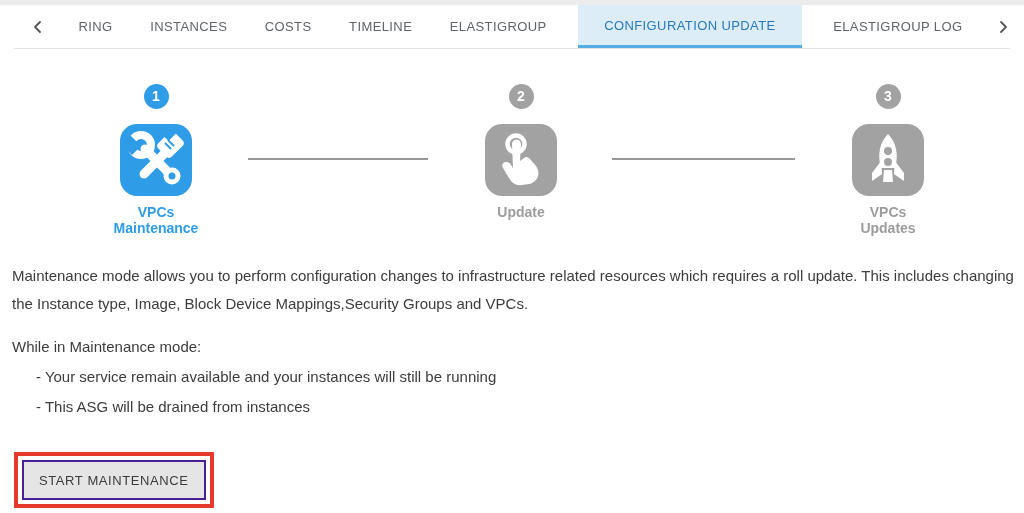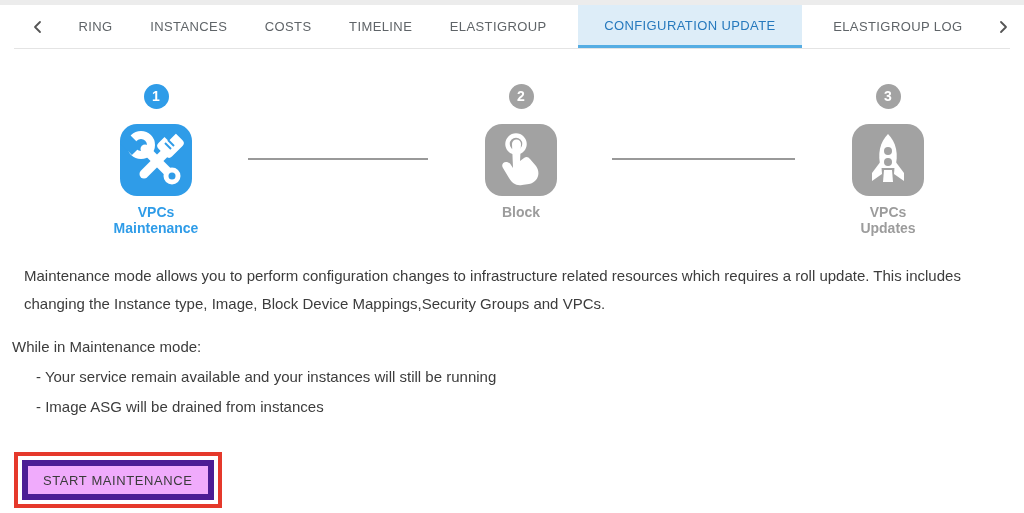--- a/index.html
+++ b/index.html
@@ -49,31 +49,31 @@
   .step.inactive .step-label{color:#9c9c9c;}
   .connector{position:absolute;top:158px;height:2px;background:#999;}
   .connector-1{left:248px;width:180px;}
   .connector-2{left:612px;width:183px;}
 
   
   .content{
     position:absolute;top:262px;left:12px;width:1002px;
     font-size:15px;line-height:28px;color:#3c3c3c;
   }
-  .content .para1{margin:0 0 12px 12px;}
+  .content .para1{margin:0 0 12px 0;}
   .content .subtitle{margin:16px 0 2px 0;line-height:26px;}
   .content .bullets{margin:4px 0 0 24px;line-height:26px;}
   .content .para2{margin:14px 0 0 0;line-height:26px;}
 
   
   .cta-wrap{position:absolute;left:14px;top:452px;}
   .annotation{border:4px solid var(--annotation_red,#e5392b);padding:4px;background:#fff;display:inline-block;}
   .btn{
     display:flex;align-items:center;justify-content:center;
-    height:40px;padding:0 15px;background:#f0abfc;border:6px solid #4c1d95;
+    height:40px;padding:0 15px;background:#e5e5e5;border:2px solid #4c1d95;
     font-family:"Liberation Sans",sans-serif;
     font-size:13px;letter-spacing:.6px;color:#3b3b3b;cursor:pointer;white-space:nowrap;
   }
 </style>
 </head>
 <body>
 
 <div class="stage">
   <div class="top-strip"></div>
 
@@ -130,21 +130,21 @@
 
   <div class="step step-2 inactive">
     <div class="step-num">2</div>
     <div class="step-icon">
       <svg width="72" height="72" viewBox="0 0 72 72">
         <circle cx="31" cy="20" r="8.5" fill="none" stroke="#fff" stroke-width="4.5"></circle>
         <path fill="#fff" d="M27 20 a4.5 4.5 0 0 1 9 0 l-1 17 4 -3 a4.5 4.5 0 0 1 6 1 l6 7 c5 7 2 16 -7 18 l-7 1 c-6 1 -10 -2 -13 -7 l-6 -10 c-2 -3 0 -6 3 -6 c2 0 4 1 5 3 l2 3 z"></path>
       </svg>
     </div>
     <div class="step-label">
-      <div>Block</div>
+      <div>Update</div>
     </div>
   </div>
 
   <div class="connector connector-2"></div>
 
   <div class="step step-3 inactive">
     <div class="step-num">3</div>
     <div class="step-icon">
       <svg width="72" height="72" viewBox="0 0 72 72">
         <path d="M36 10 c8 8 11 20 7 34 h-14 c-4 -14 -1 -26 7 -34 z" fill="#fff"></path>
@@ -158,21 +158,21 @@
     <div class="step-label">
       <div>VPCs</div>
       <div>Updates</div>
     </div>
   </div>
 
   <div class="content">
     <p class="para1">Maintenance mode allows you to perform configuration changes to infrastructure related resources which requires a roll update. This includes changing the Instance type, Image, Block Device Mappings,Security Groups and VPCs.</p>
     <div class="subtitle">While in Maintenance mode:</div>
     <div class="bullets">- Your service remain available and your instances will still be running</div>
-    <div class="bullets">- Image ASG will be drained from instances</div>
+    <div class="bullets">- This ASG will be drained from instances</div>
   </div>
 
   <div class="cta-wrap">
     <div class="annotation">
       <button class="btn">START MAINTENANCE</button>
     </div>
   </div>
 </div>
 
 </body></html>

